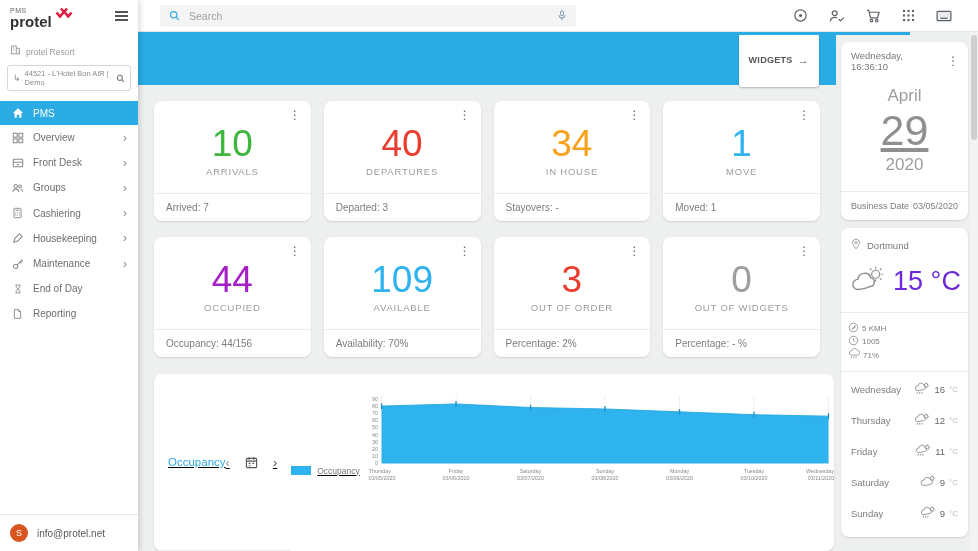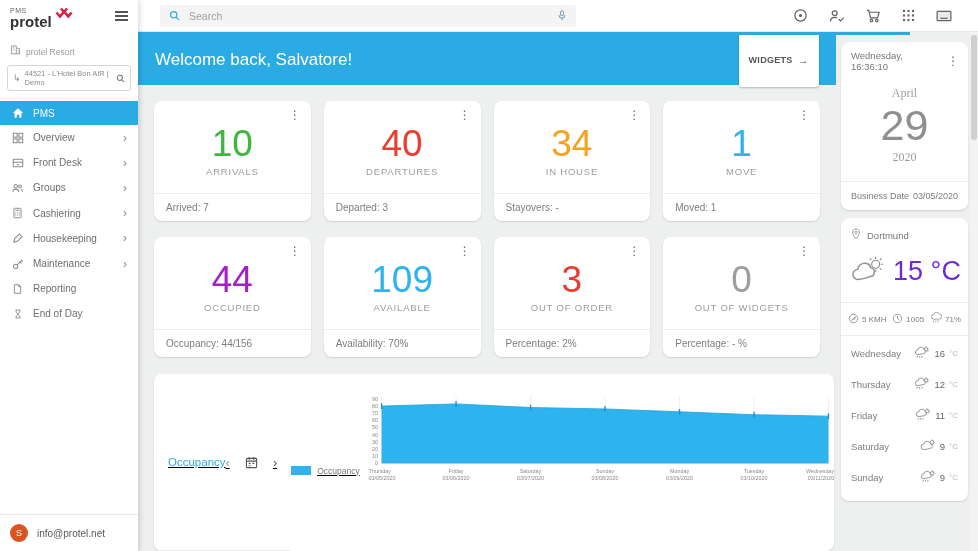--- a/index.html
+++ b/index.html
@@ -66,27 +66,27 @@
   .legend-row { display:flex; align-items:center; justify-content:center; gap:6px; margin-top:16px; flex:none; }
   .legend-swatch { width:20px; height:9px; background:#2fb3ef; }
   .legend-label { font-size:8.5px; color:#777; }
   .chart-svg { display:block; margin:2px auto 0 auto; }
 
   
   .right-panel { flex:1; padding:10px 10px 0 5px; display:flex; flex-direction:column; gap:8px; min-width:0; }
   .clock-header { display:flex; align-items:center; padding:8px 4px 0 10px; font-size:9.5px; color:#777; }
   .clock-kebab { margin-left:auto; background:none; border:none; cursor:pointer; color:#666; font-size:12px; padding:0 5px; }
   .date-block { text-align:center; padding:14px 0 16px 0; }
-  .date-month, .date-year { font-size:12px; color:#9e9e9e;font-family:Liberation Serif, serif; }
-  .date-day { font-size:43px; font-weight:300; color:#8f8f8f; line-height:1.15; }
+  .date-month, .date-year { font-size:17px; color:#9e9e9e; }
+  .date-day { font-size:43px; font-weight:300; color:#8f8f8f; line-height:1.15;text-decoration:underline; }
   .clock-footer { display:flex; justify-content:space-between; border-top:1px solid #ececec; padding:9px 10px; font-size:9px; color:#7d7d7d; }
   .weather-city { display:flex; align-items:center; gap:6px; padding:10px 10px 2px 10px; font-size:9.5px; color:#777; }
   .weather-main { display:flex; align-items:center; justify-content:center; gap:3px; padding:10px 0 14px 0; }
   .weather-temp { font-size:27px; font-weight:300; color:#6d28d9; }
-  .weather-stats { display:flex; justify-content:space-between; border-top:1px solid #ececec; padding:9px 7px; font-size:8px; color:#7d7d7d; }
+  .weather-stats { display:flex; justify-content:space-between; border-top:1px solid #ececec; padding:9px 7px; font-size:8px; color:#7d7d7d;flex-direction:column; }
   .ws-item { display:flex; align-items:center; gap:3px; }
   .fc-list { border-top:1px solid #ececec; padding:2px 10px 8px 10px; }
   .fc-row { display:flex; align-items:center; padding:7.5px 0; font-size:9.5px; color:#7d7d7d; }
   .fc-right { margin-left:auto; display:flex; align-items:center; gap:4px; }
   .fc-temp { color:#666; }
   .fc-unit { color:#b9b9b9; font-size:8px; }
 
   .scrollbar { position:absolute; right:0; top:32px; bottom:0; width:8px; background:#f3f3f3; z-index:26; }
   .scroll-thumb { position:absolute; top:3px; left:1px; width:6px; height:105px; background:#cfcfcf; border-radius:3px; cursor:pointer; }
 </style>
@@ -201,34 +201,34 @@
             <svg width="12" height="12" viewBox="0 0 14 14" fill="none" stroke="#8a8a8a" stroke-width="1.2">
               <circle cx="4.2" cy="9.8" r="2.5"></circle>
               <path d="M6.1 7.9L12 2M9.5 4.5l1.7 1.7M11.2 2.8l1.4 1.4"></path>
             </svg>
           </span>
           <span>Maintenance</span>
           <span class="sb-chev">›</span>
         </div>
         <div class="sb-item">
           <span class="icn">
+            <svg width="10" height="12" viewBox="0 0 14 14" fill="none" stroke="#8a8a8a" stroke-width="1.2">
+              <path d="M3.5 1.5h7M3.5 12.5h7M4.5 1.5v1.8c0 1.6 2 2.6 2 3.7s-2 2.1-2 3.7v1.8M9.5 1.5v1.8c0 1.6-2 2.6-2 3.7s2 2.1 2 3.7v1.8"></path>
+            </svg>
+          </span>
+          <span>End of Day</span>
+        </div>
+        <div class="sb-item">
+          <span class="icn">
             <svg width="11" height="12" viewBox="0 0 14 14" fill="none" stroke="#8a8a8a" stroke-width="1.2">
               <path d="M3 1.5h5.5L11 4v8.5H3z"></path>
               <path d="M8.5 1.5V4H11"></path>
             </svg>
           </span>
           <span>Reporting</span>
-        </div>
-        <div class="sb-item">
-          <span class="icn">
-            <svg width="10" height="12" viewBox="0 0 14 14" fill="none" stroke="#8a8a8a" stroke-width="1.2">
-              <path d="M3.5 1.5h7M3.5 12.5h7M4.5 1.5v1.8c0 1.6 2 2.6 2 3.7s-2 2.1-2 3.7v1.8M9.5 1.5v1.8c0 1.6-2 2.6-2 3.7s2 2.1 2 3.7v1.8"></path>
-            </svg>
-          </span>
-          <span>End of Day</span>
         </div>
       </div>
     <div class="sb-footer">
       <span class="avatar">S</span>
       <span class="footer-email">info@protel.net</span>
     </div>
   </nav>
 
   <div class="main-wrap">
     <div class="topbar">
@@ -288,21 +288,20 @@
             </svg>
         </button>
       </div>
     </div>
     <div class="progress-line"></div>
 
     <div class="content-row">
 
       <div class="main-content">
         <div class="banner">
-          <span class="banner-title">Welcome back, Salvatore!</span>
           <button class="widgets-btn">
             <span>WIDGETS</span>
             <span class="widgets-arrow">→</span>
           </button>
         </div>
         <div class="cards-grid" id="cards-grid">
             <div class="card stat-card">
               <button class="kebab">⋮</button>
               <div class="stat-center">
                 <div class="stat-value" style="color: rgb(62, 183, 62);">10</div>

